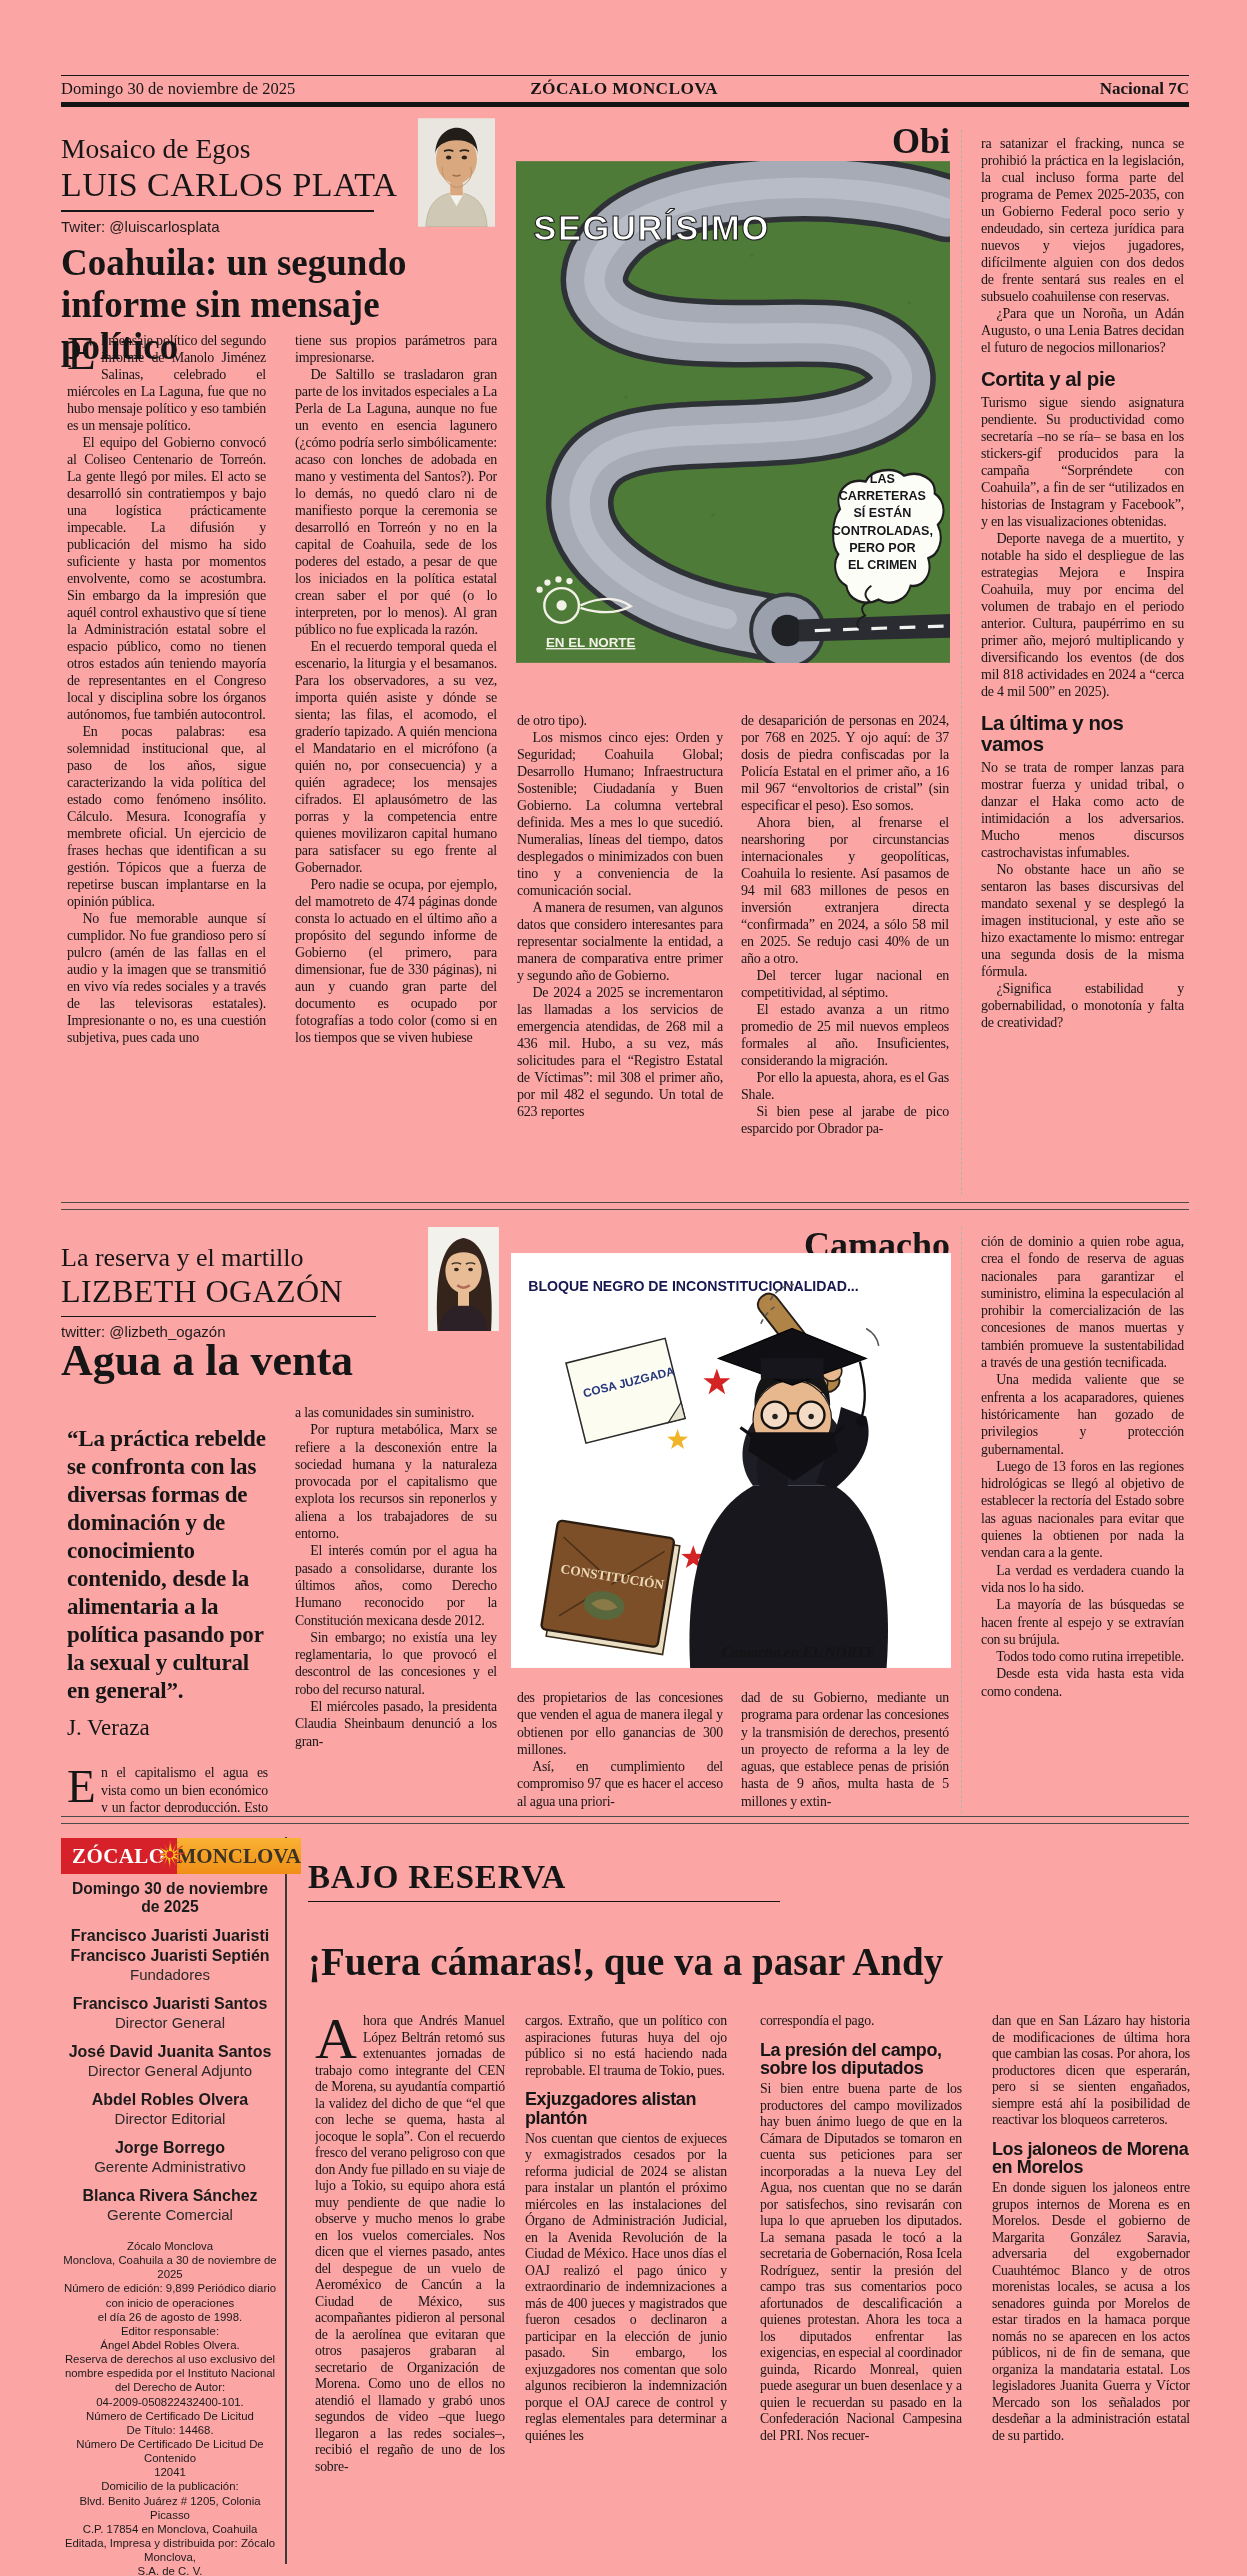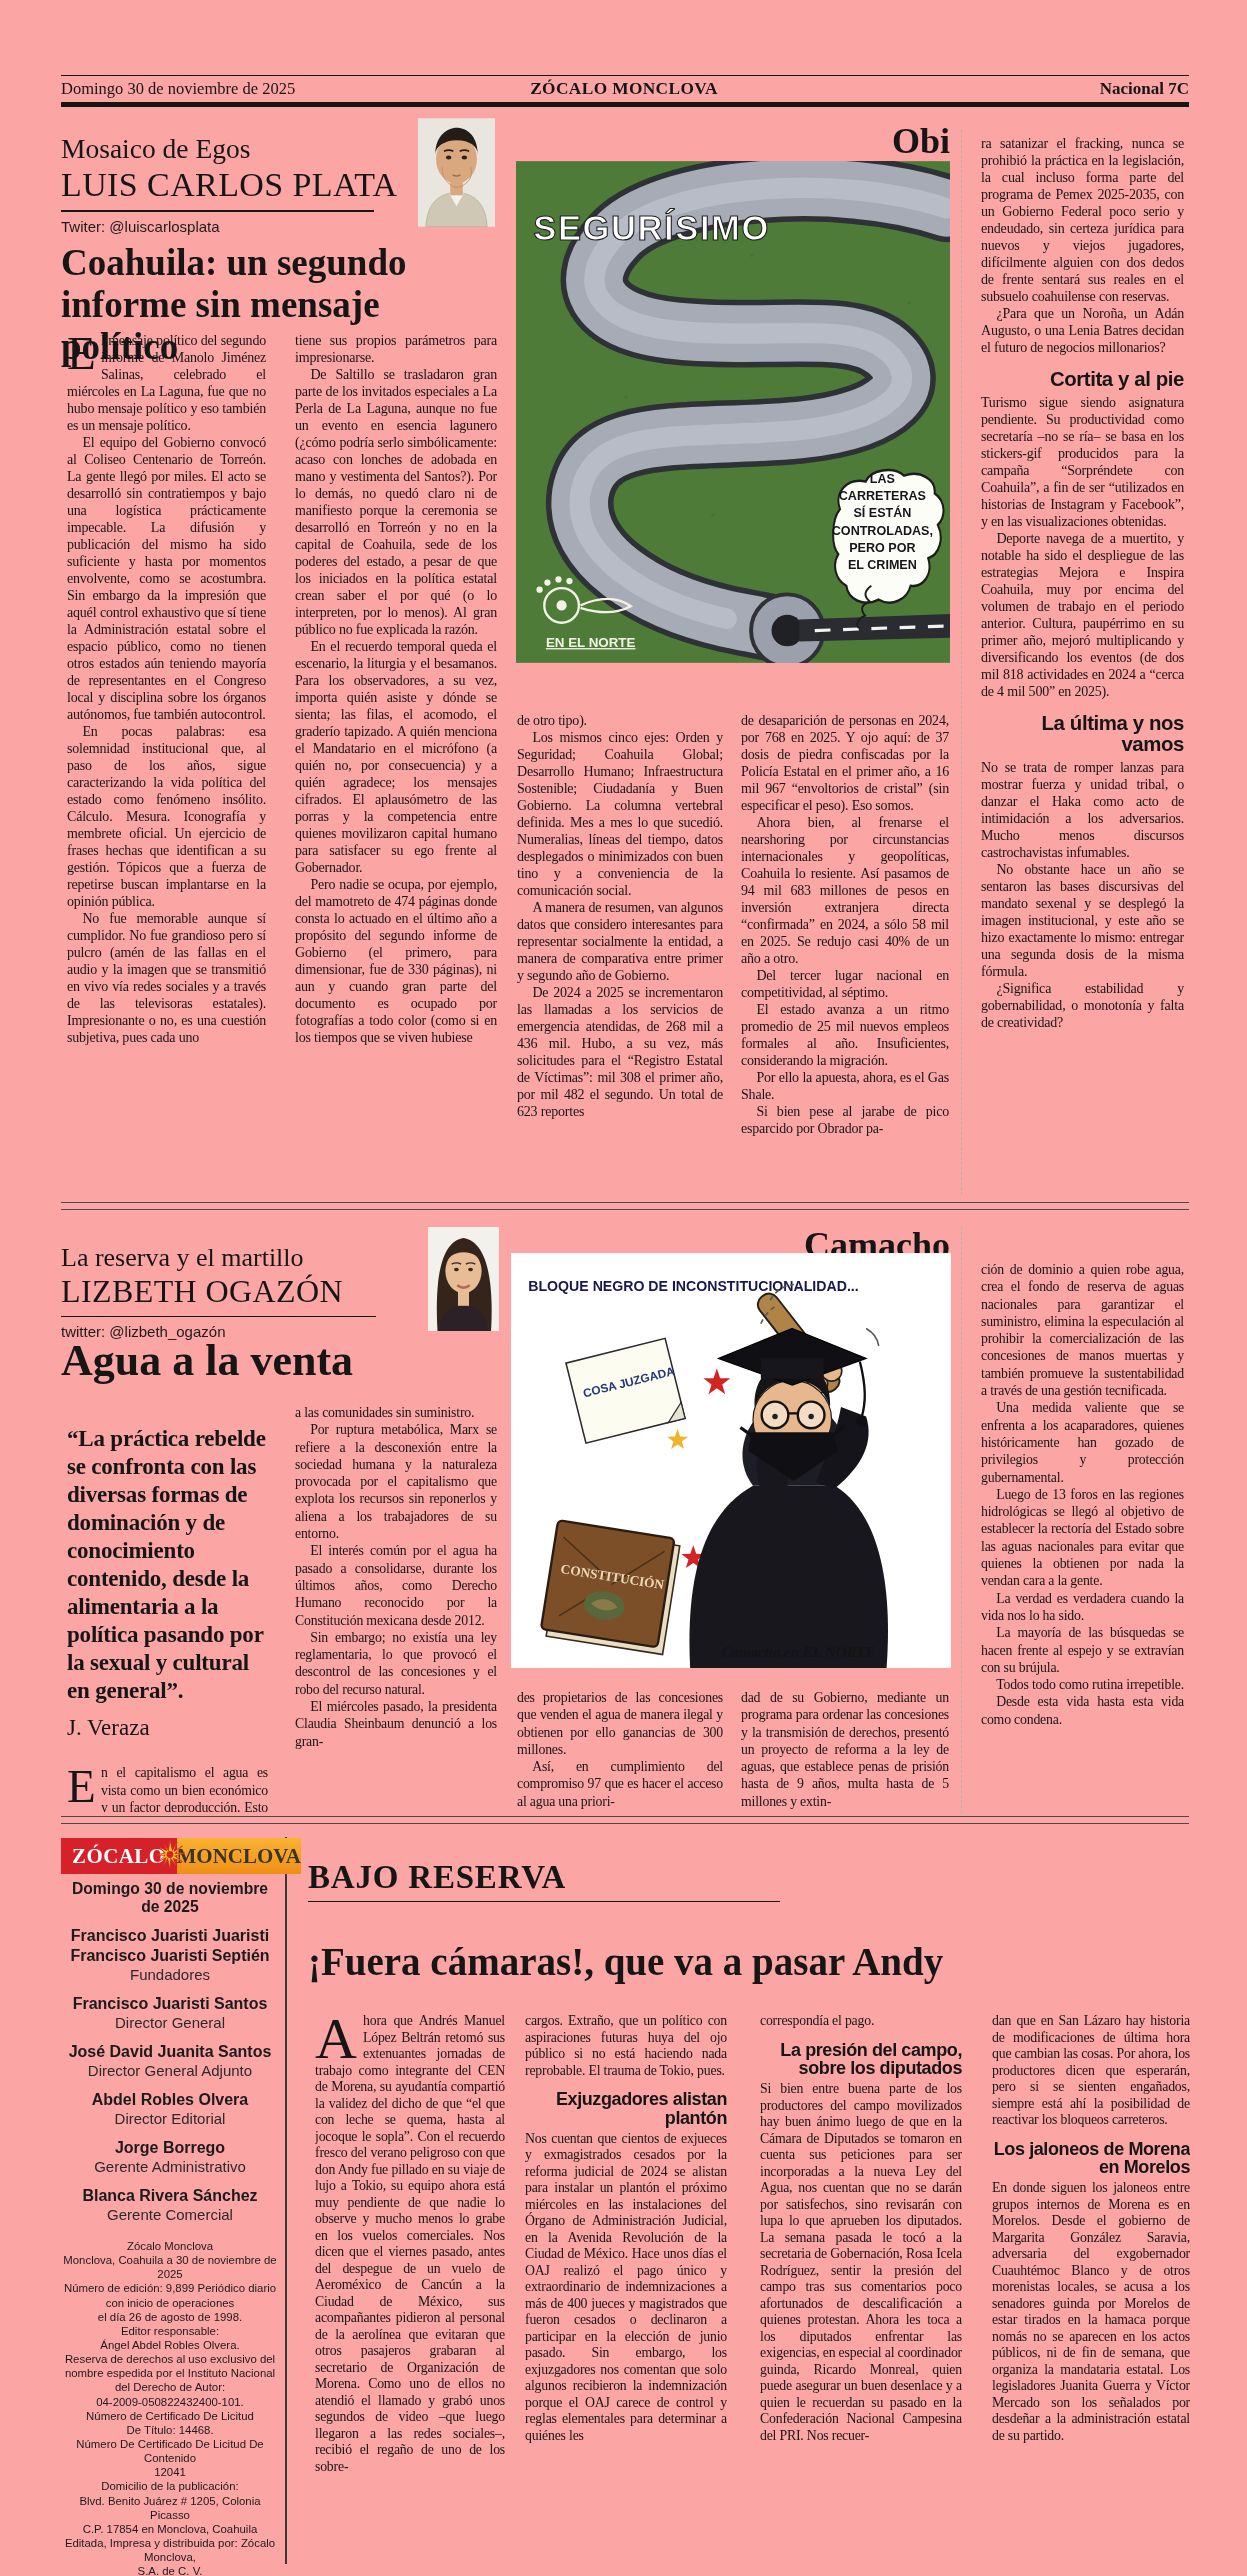--- a/index.html
+++ b/index.html
@@ -33,21 +33,21 @@
   .bcol{font-size:14px;line-height:17px;text-align:justify;letter-spacing:-0.2px;overflow:hidden;}
   .bcol p{margin:0;}
   .bcol p + p{text-indent:1.1em;}
   .b2 .bcol, .bcol.b2{font-size:13.8px;line-height:17.3px;}
   .b3col{font-size:13.8px;line-height:16.5px;text-align:justify;letter-spacing:-0.2px;overflow:hidden;}
   .b3col p{margin:0;}
   .dc::first-letter{float:left;font-size:47px;line-height:.82;padding:2.4px 5.5px 0 0;}
   .b3col .dc::first-letter{font-size:58px;line-height:.8;padding:3.1px 6.3px 0 0;}
 
   .subhead{font-family:"Liberation Sans",sans-serif;font-weight:700;font-size:20.4px;line-height:1.05;
-           letter-spacing:-0.4px;margin:12.6px 0 3.9px;text-align:right;text-indent:0;}
+           letter-spacing:-0.4px;margin:12.6px 0 3.9px;text-align:left;text-indent:0;}
   .subhead.small{font-size:18px;margin:11px 0 3.1px;}
 
   .pullquote{font-size:23px;line-height:1.22;font-weight:700;letter-spacing:-0.2px;}
   .pq-author{font-size:23px;margin-top:9.4px;}
 
   
   .br-kicker{font-size:33px;font-weight:700;letter-spacing:0.8px;}
   .br-rule{height:1.6px;background:#161616;margin-top:4.7px;width:472px;}
   .br-sub{font-family:"Liberation Sans",sans-serif;font-size:16.5px;margin-top:3.9px;}
 
@@ -322,21 +322,21 @@
 
   <div class="abs bcol b2" style="left:517px;top:1689px;width:206px;height:124px">
       <p>des propietarios de las concesiones que venden el agua de manera ilegal y obtienen por ello ganancias de 300 millones.</p>
       <p>Así, en cumplimiento del compromiso 97 que es hacer el acceso al agua una priori-</p>
     </div>
   <div class="abs bcol b2" style="left:741px;top:1689px;width:208px;height:124px">
       <p>dad de su Gobierno, mediante un programa para ordenar las concesiones y la transmisión de derechos, presentó un proyecto de reforma a la ley de aguas, que establece penas de prisión hasta de 9 años, multa hasta de 5 millones y extin-</p>
     </div>
 
   <div class="abs vrule" style="left:961px;top:1227px;height:586px"></div>
-  <div class="abs bcol b2" style="left:981px;top:1261px;width:203px;height:578px">
+  <div class="abs bcol b2" style="left:981px;top:1233px;width:203px;height:578px">
       <p>ción de dominio a quien robe agua, crea el fondo de reserva de aguas nacionales para garantizar el suministro, elimina la especulación al prohibir la comercialización de las concesiones de manos muertas y también promueve la sustentabilidad a través de una gestión tecnificada.</p>
       <p>Una medida valiente que se enfrenta a los acaparadores, quienes históricamente han gozado de privilegios y protección gubernamental.</p>
       <p>Luego de 13 foros en las regiones hidrológicas se llegó al objetivo de establecer la rectoría del Estado sobre las aguas nacionales para evitar que quienes la obtienen por nada la vendan cara a la gente.</p>
       <p>La verdad es verdadera cuando la vida nos lo ha sido.</p>
       <p>La mayoría de las búsquedas se hacen frente al espejo y se extravían con su brújula.</p>
       <p>Todos todo como rutina irrepetible.</p>
       <p>Desde esta vida hasta esta vida como condena.</p>
     </div>
 
   <div class="abs sep" style="left:61px;top:1816px;width:1128px"></div>

